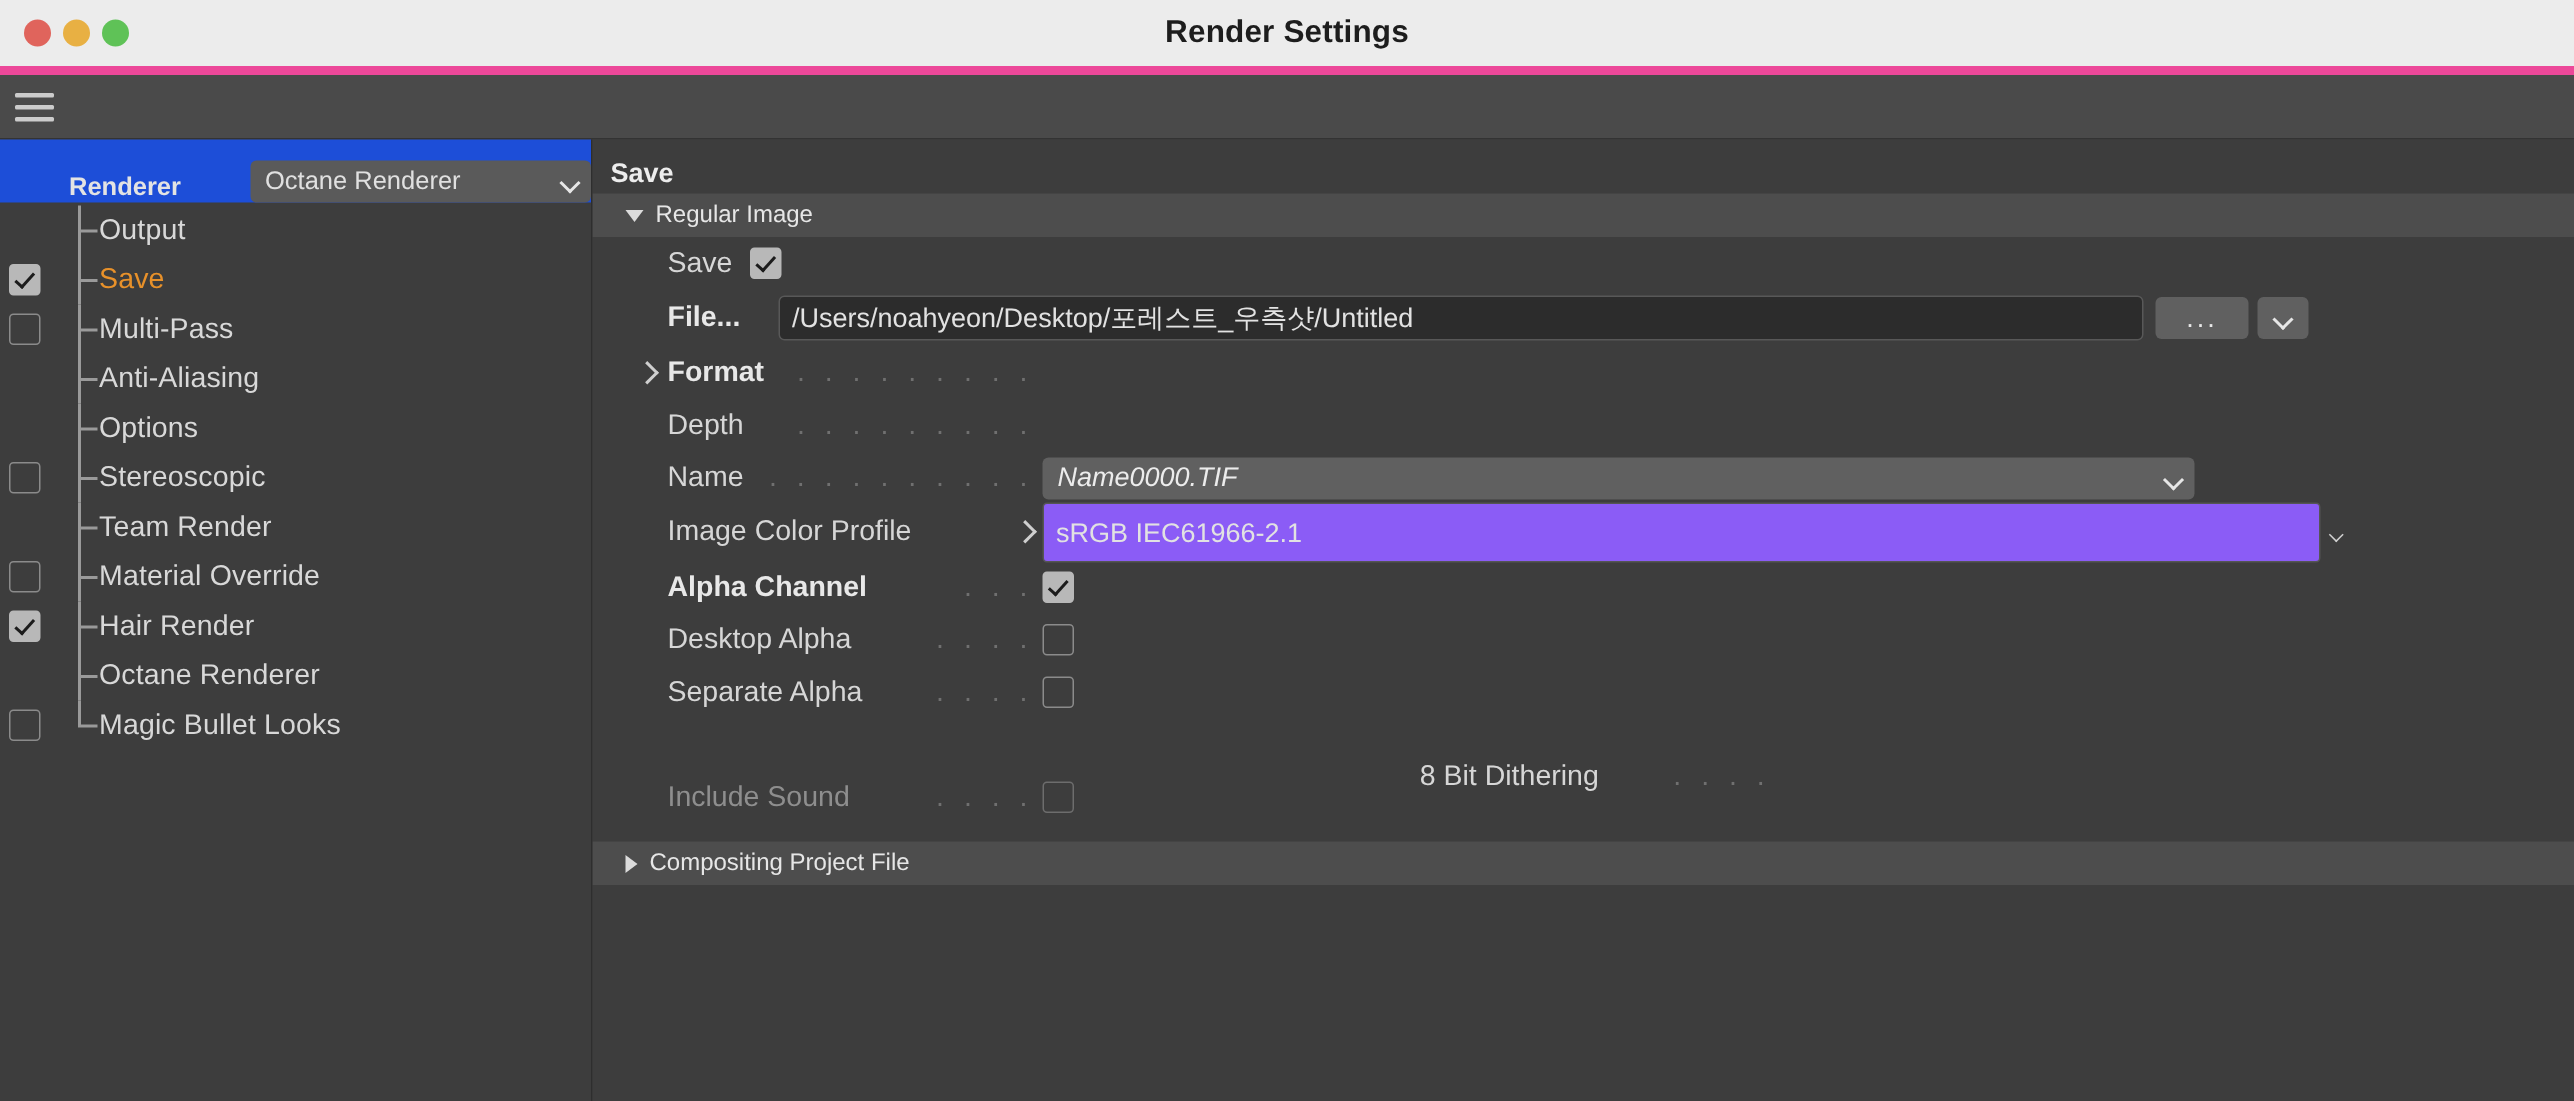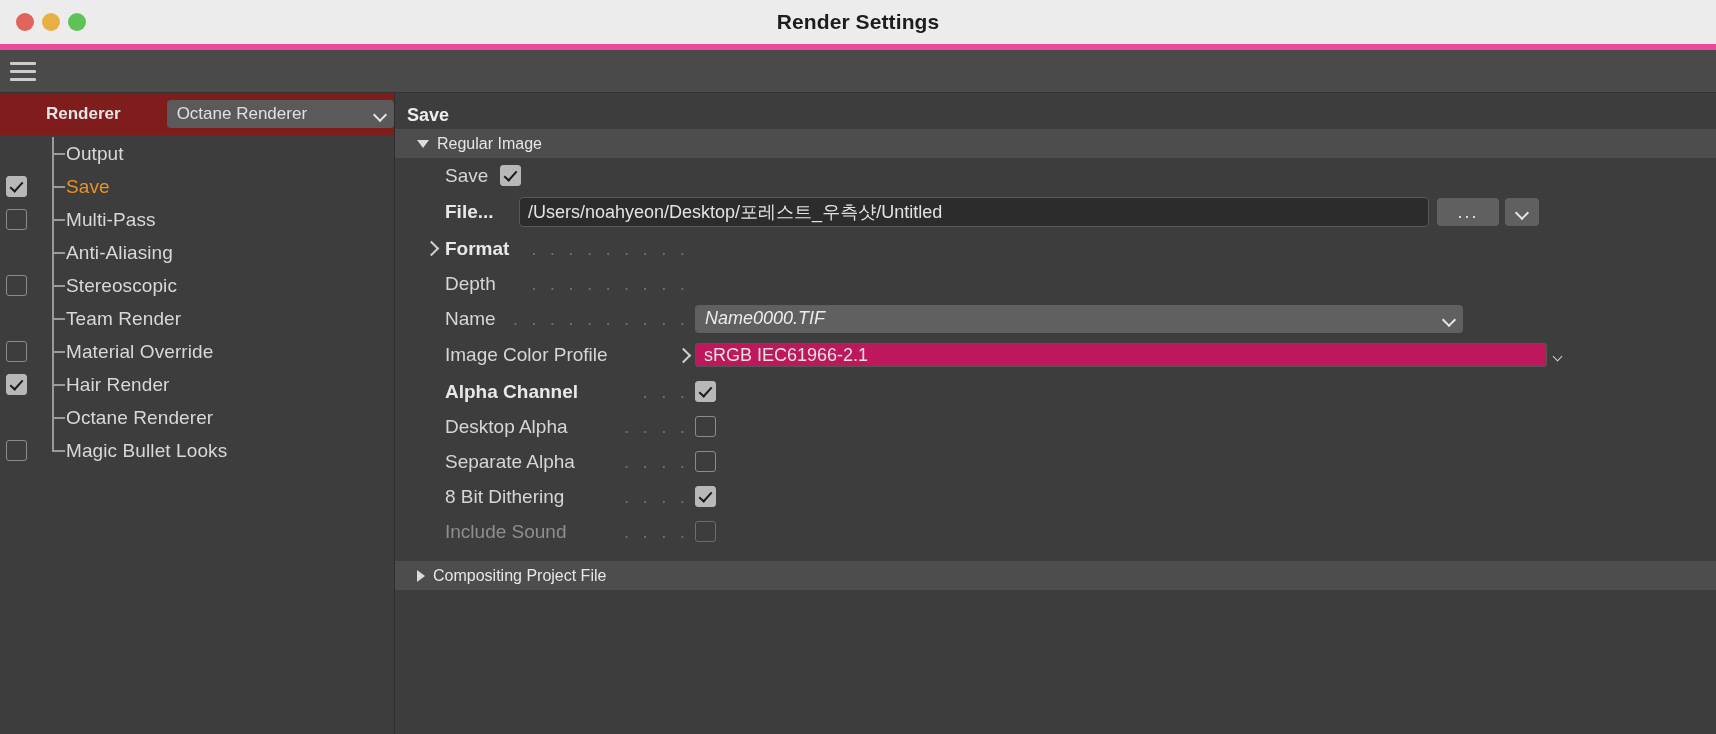--- a/index.html
+++ b/index.html
@@ -43,23 +43,23 @@
   .split{display:flex;height:648px;background:#3d3d3d;}
 
   
   .leftpane{
     width:394px;flex:0 0 394px;
     background:#3d3d3d;
     border-right:1px solid #2e2e2e;
     position:relative;
   }
   .renderer-row{
-    display:flex;align-items:center;
+    display:flex;align-items:flex-end;
     height:42px;padding-left:0;
-    background:#7f1d1d;
+    background:#1d4ed8;
     gap:36px;
   }
   .renderer-label{
     font-size:17px;font-weight:bold;color:#e3e3e3;
     width:136px;text-align:right;padding-right:10px;
   }
   .renderer-select{
     width:236px;height:28px;background:#5a5a5a;
     border-radius:4px;display:flex;align-items:center;
     padding:0 8px 0 10px;font-size:17px;color:#e0e0e0;
@@ -164,21 +164,21 @@
     display:flex;align-items:center;justify-content:center;
     font-size:18px;color:#e8e8e8;cursor:pointer;margin-left:8px;
     letter-spacing:2px;box-sizing:border-box;
   }
   .btn-chev{
     width:34px;height:28px;background:#606060;border-radius:4px;
     display:flex;align-items:center;justify-content:center;
     cursor:pointer;margin-left:6px;box-sizing:border-box;
   }
   .profilefield{
-    height:24px;background:#be185d;border:1px solid #555;border-radius:3px;
+    height:40px;background:#8b5cf6;border:1px solid #555;border-radius:3px;
     display:flex;align-items:center;padding:0 8px;font-size:18px;color:#e2e2e2;
     box-sizing:border-box;cursor:text;
   }
   .spinner{
     width:18px;height:30px;margin-left:2px;display:flex;flex-direction:column;
     justify-content:center;align-items:center;cursor:pointer;
   }
   .spinner .c{
     width:8px;height:5px;position:relative;
   }
@@ -253,20 +253,25 @@
             </div>
             <div class="branch"></div>
             <div class="tree-label">Multi-Pass</div>
           </div>
           <div class="tree-row">
             <div class="cb-col"></div>
             <div class="branch"></div>
             <div class="tree-label">Anti-Aliasing</div>
           </div>
           <div class="tree-row">
+            <div class="cb-col"></div>
+            <div class="branch"></div>
+            <div class="tree-label">Options</div>
+          </div>
+          <div class="tree-row">
             <div class="cb-col">
               <div class="checkbox"></div>
             </div>
             <div class="branch"></div>
             <div class="tree-label">Stereoscopic</div>
           </div>
           <div class="tree-row">
             <div class="cb-col"></div>
             <div class="branch"></div>
             <div class="tree-label">Team Render</div>
@@ -386,21 +391,21 @@
 
       <div class="row" style="padding-left:22px;">
         <div class="arrow-col"></div>
         <div class="labelcell" style="width:240px;">
           <span class="lbl">Separate Alpha</span>
           <span class="dots">. . . .</span>
         </div>
         <div class="cbx"></div>
       </div>
 
-      <div class="row" style="padding-left:22px;">
+      <div class="row" style="padding-left:22px;flex-direction:column;">
         <div class="arrow-col"></div>
         <div class="labelcell" style="width:240px;">
           <span class="lbl">8 Bit Dithering</span>
           <span class="dots">. . . .</span>
         </div>
         <div class="cbx on"></div>
       </div>
 
       <div class="row" style="padding-left:22px;">
         <div class="arrow-col"></div>

